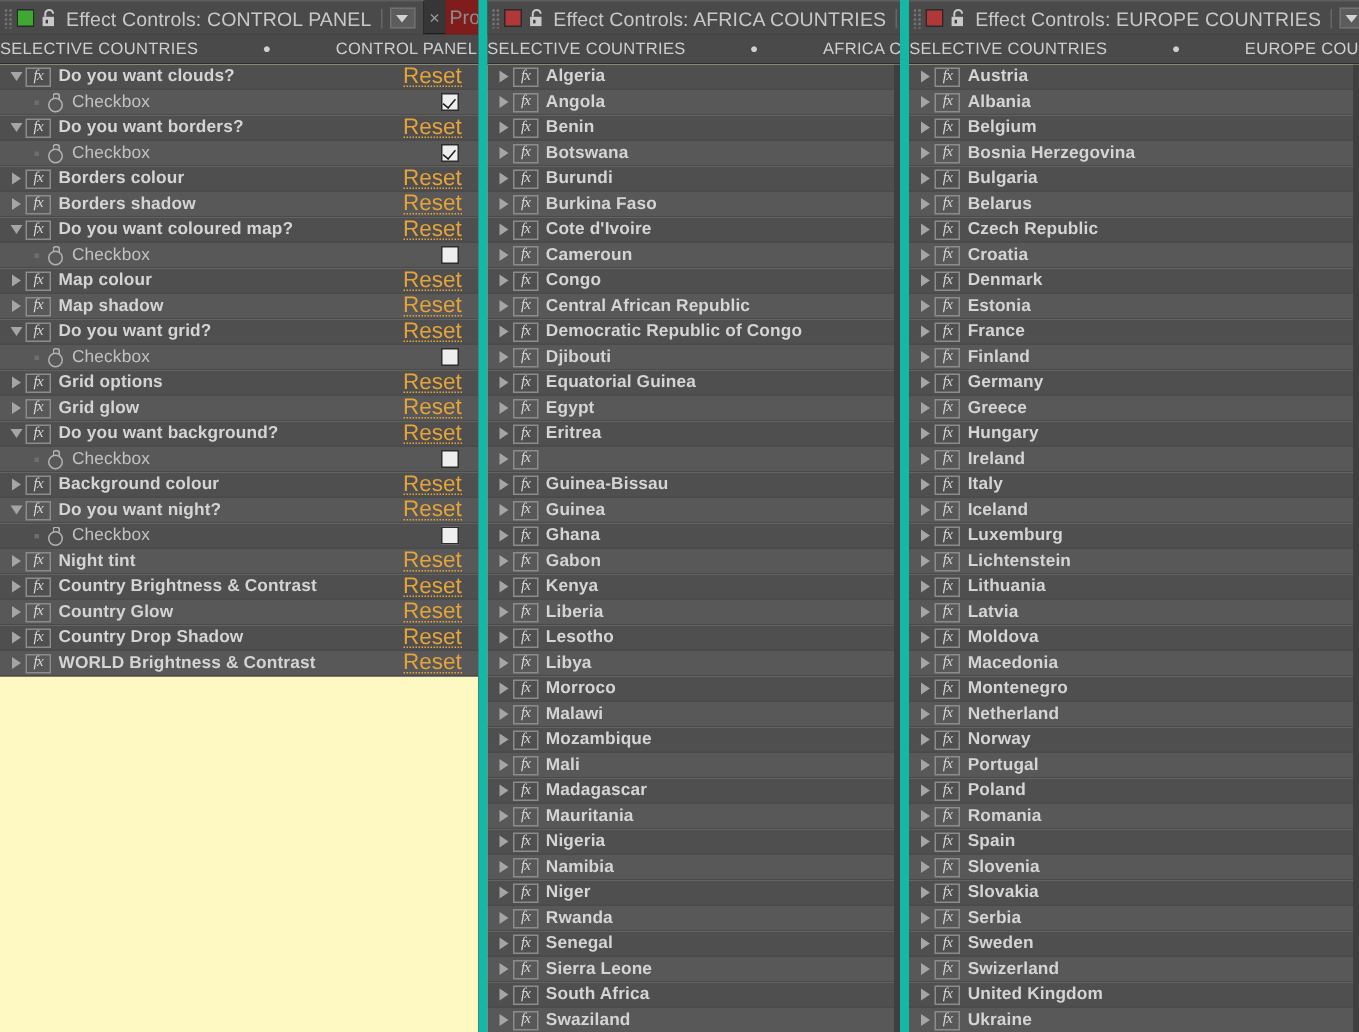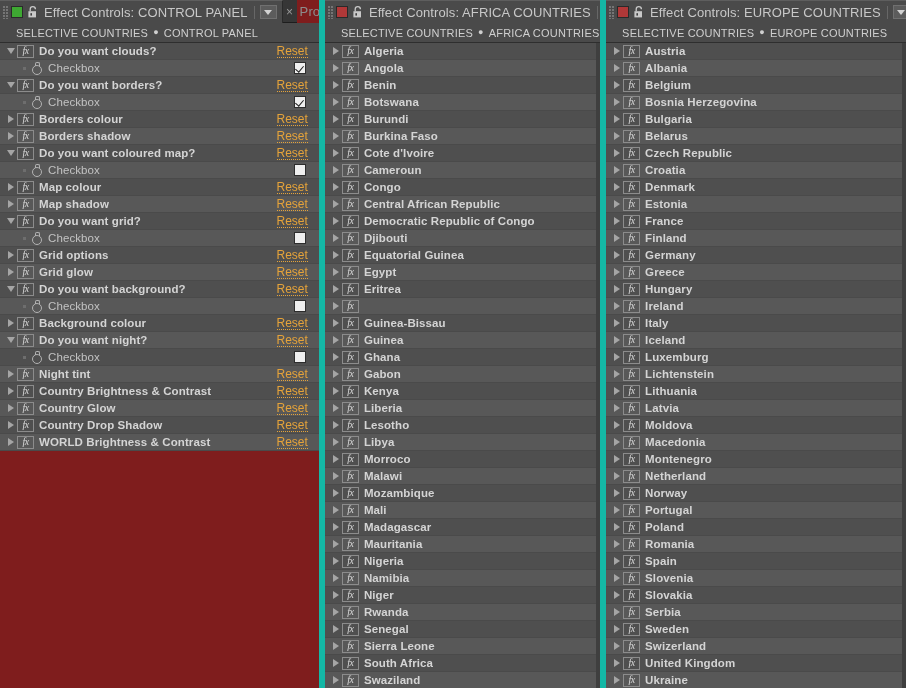--- a/index.html
+++ b/index.html
@@ -137,34 +137,35 @@
     background: #363636;
   }
 
   
   .breadcrumb {
     height: 20px;
     flex: 0 0 auto;
     background: #4a4a4a;
     display: flex;
     align-items: center;
-    padding-left: 16px;
+    padding-left: 0;
     font-size: 11px;
     color: #cfcfcf;
     letter-spacing: .2px;
     border-bottom: 1px solid #2e2e2e;
     white-space: nowrap;
+    gap: 38px;
   }
   .bc-dot { margin: 0 5px; font-size: 9px; position: relative; top: -1px; }
 
   
   .list {
     flex: 1 1 auto;
     overflow: hidden;
-    background: #7f1d1d;
+    background: #fef9c3;
     position: relative;
   }
 
   .row {
     height: 17px;
     display: flex;
     align-items: center;
     border-bottom: 1px solid #4a4a4a;
     padding-left: 5px;
     position: relative;
@@ -259,21 +260,21 @@
     flex: 1 1 auto;
     overflow: hidden;
     text-overflow: ellipsis;
   }
   .row-label.sub {
     font-weight: normal;
     color: #c2c2c2;
   }
 
   .reset {
-    font-size: 12px;
+    font-size: 15px;
     color: #e5a33a;
     margin-right: 11px;
     flex: 0 0 auto;
     border-bottom: 1px dotted #e5a33a;
     line-height: 12px;
   }
 
   .cbox {
     width: 12px; height: 12px;
     flex: 0 0 auto;

